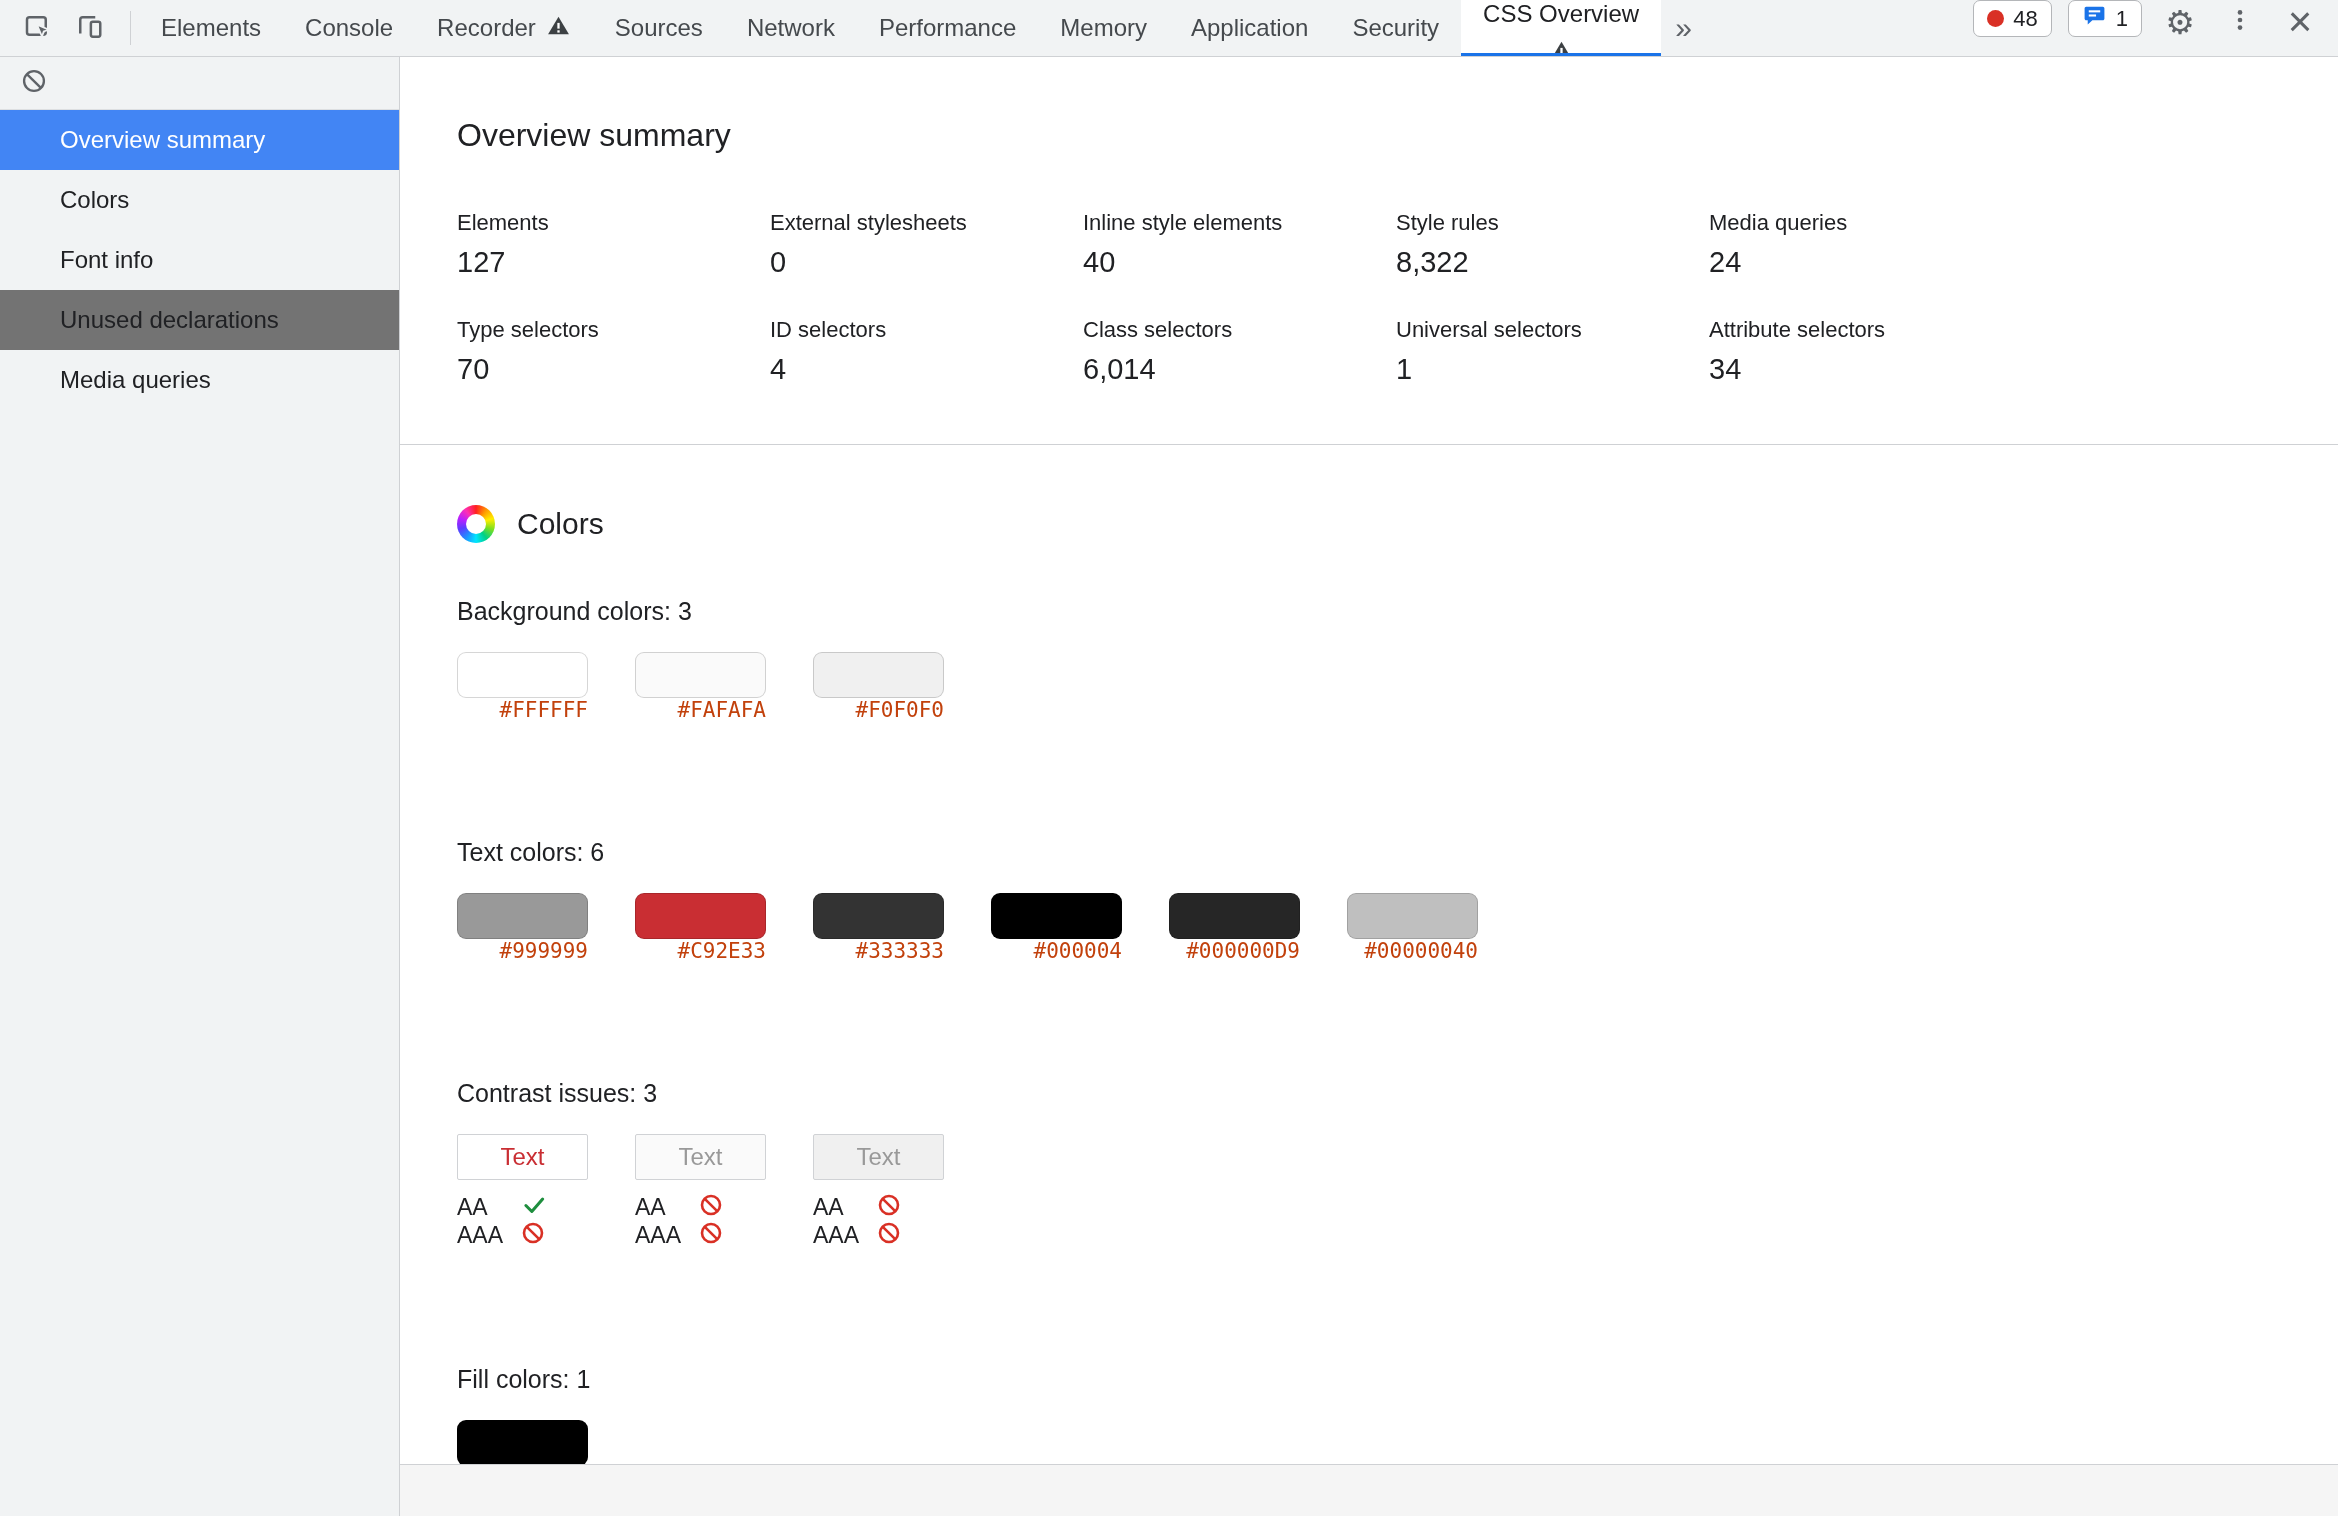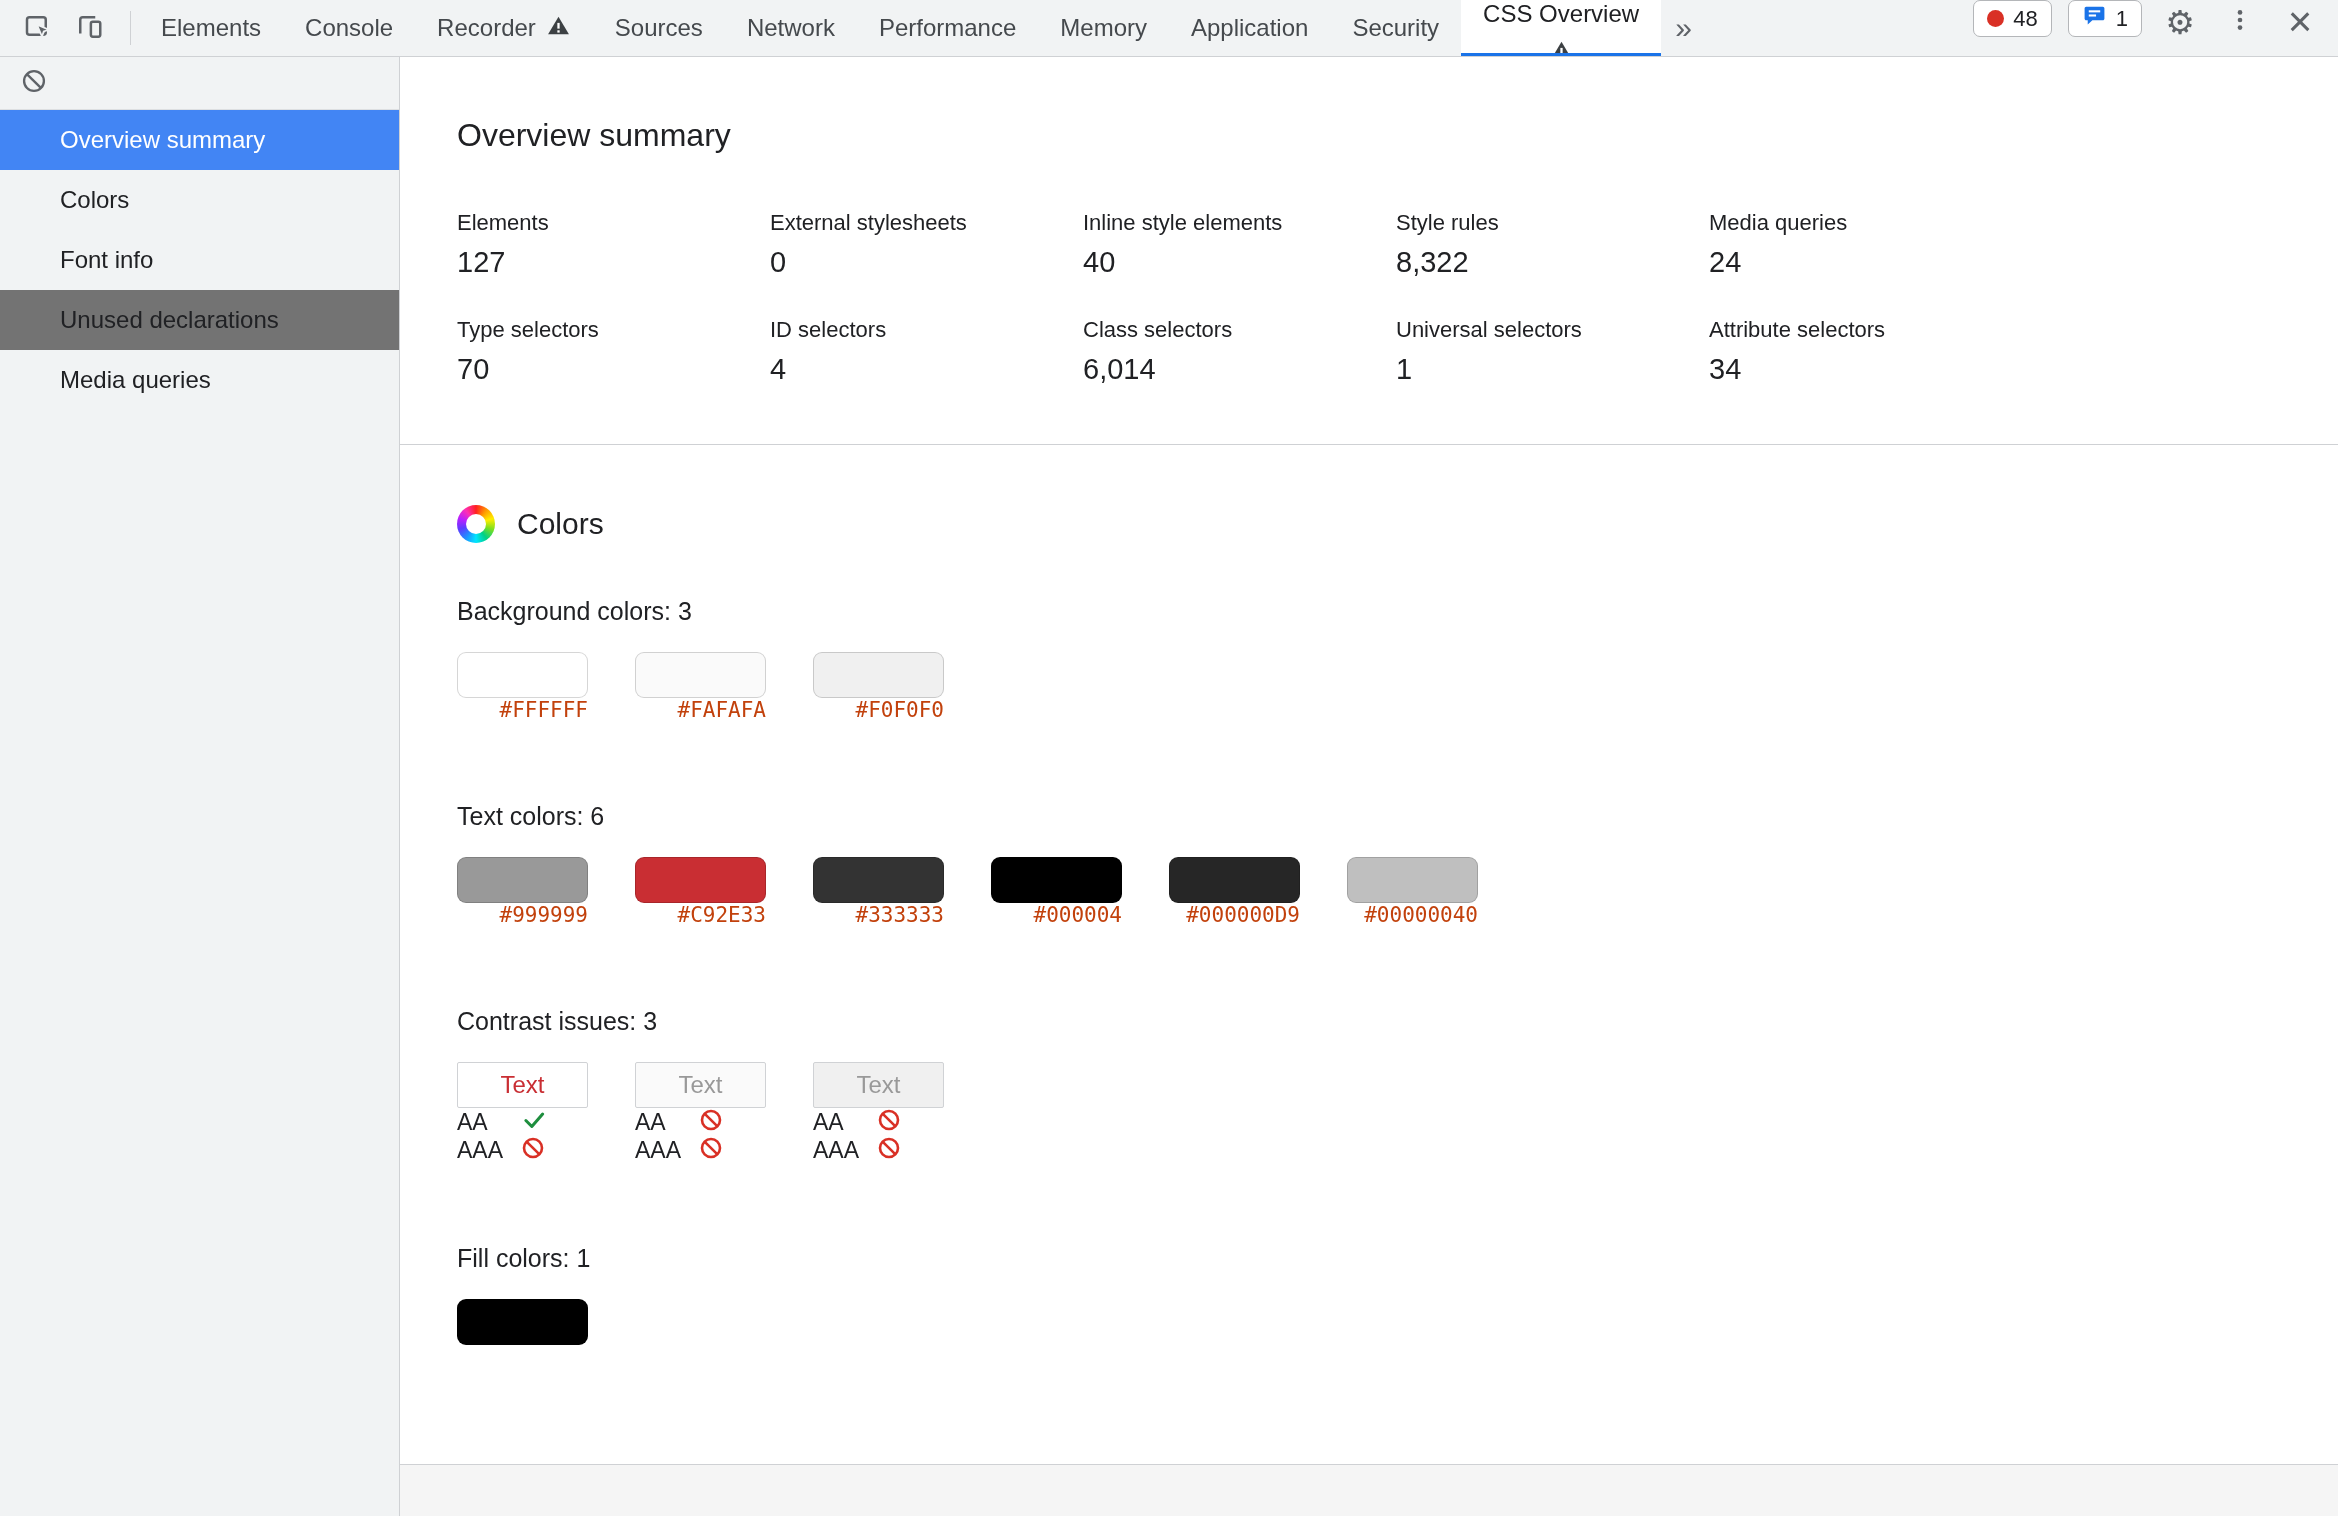--- a/index.html
+++ b/index.html
@@ -61,39 +61,39 @@
   .section-divider { border:none; border-top:1px solid #cfd1d4; margin:58px 0 0 0; }
 
   .colors-sec { margin-left:57px; }
   .sec-title { margin-top:60px; display:flex; align-items:center; gap:22px; font-size:30px; color:#202124; }
   .color-wheel {
     width:38px; height:38px; border-radius:50%; position:relative; flex:0 0 38px;
     background:conic-gradient(#ff2020,#ff9800,#ffee00,#7ddf1f,#00d084,#00e5ff,#1f8fff,#5b3cff,#b620ff,#ff2fb4,#ff2020);
   }
   .color-wheel::after { content:""; position:absolute; inset:9px; background:#ffffff; border-radius:50%; }
 
-  .group-label { margin-top:80px; font-size:25px; color:#202124; }
+  .group-label { margin-top:116px; font-size:25px; color:#202124; }
   .group-label.first { margin-top:54px; }
 
   .swatch-row { margin-top:26px; display:flex; gap:47px; }
   .swatch-col { width:131px; }
   .swatch { width:131px; height:46px; border-radius:9px; border:1px solid rgba(0,0,0,0.16); }
   .hex {
     font-family:"DejaVu Sans Mono","Liberation Mono",monospace;
     font-size:21px; color:#c2410c; white-space:nowrap;text-align:right;
   }
 
   .contrast-row { margin-top:26px; display:flex; gap:47px; }
   .contrast-col { width:131px; }
   .contrast-box {
     width:131px; height:46px; border:1px solid #d0d2d5; border-radius:2px;
     display:flex; align-items:center; justify-content:center; font-size:24px;
   }
   .cc-row { display:flex; align-items:center; height:28px; }
-  .cc-row.firstrow { }
+  .cc-row.firstrow { margin-top:13px; }
   .cc-label { font-size:23px; width:64px; color:#202124; }
 
   .footer {
     position:absolute; left:400px; right:0; bottom:0; height:52px;
     background:#f5f5f5; border-top:1px solid #cfd1d4; z-index:5;
   }
 </style>
 </head>
 <body>
 

